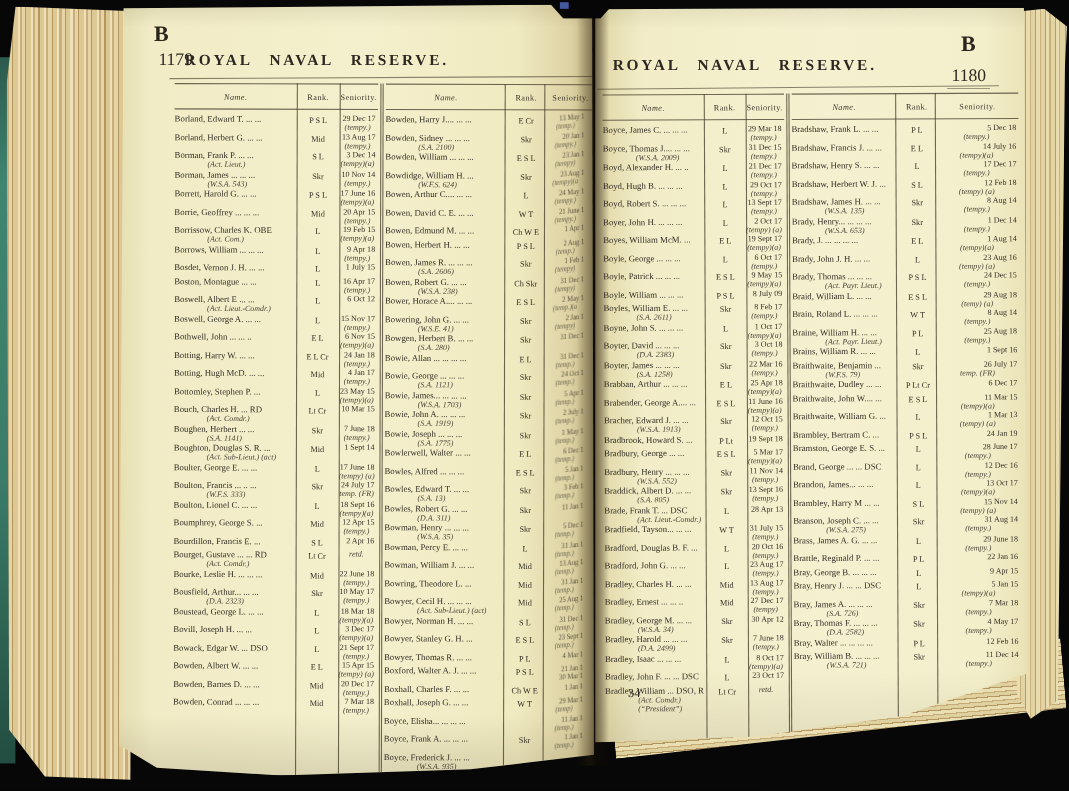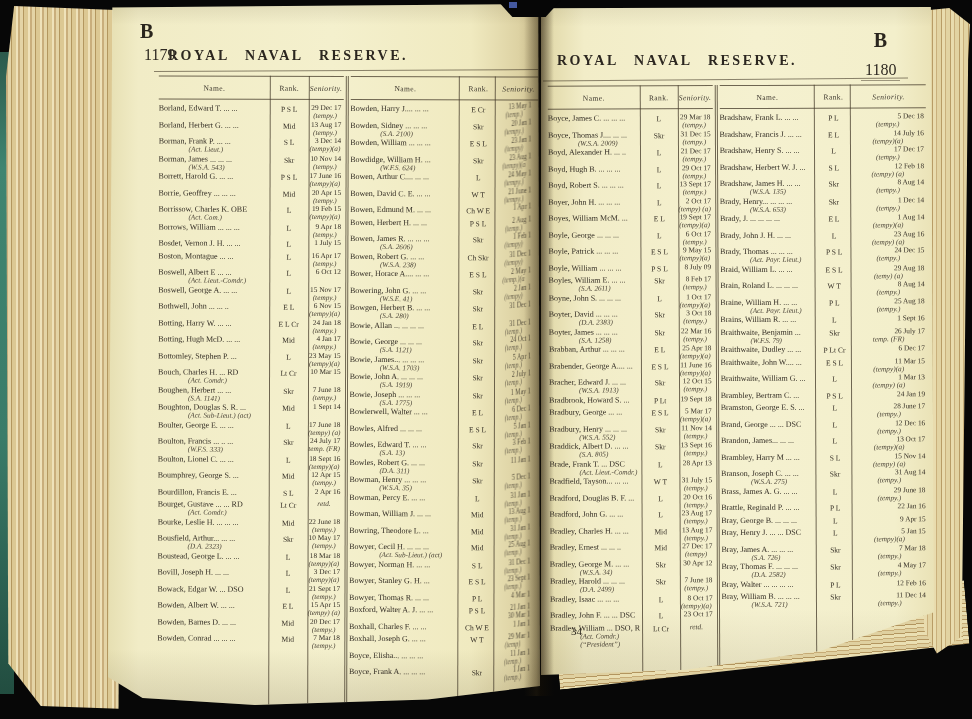--- a/index.html
+++ b/index.html
@@ -58,21 +58,21 @@
   .tbl{position:absolute;display:flex;}
   .pl-tbl{left:50px;top:72px;width:382px;bottom:0;transform:rotate(.15deg);}
   .pr-tbl{left:8px;top:78px;width:378px;bottom:0;transform:rotate(-.25deg);}
   .half{position:relative;height:100%;
     background-image:linear-gradient(var(--rule),var(--rule)),linear-gradient(var(--rule),var(--rule));
     background-repeat:no-repeat;background-size:1px 100%,1px 100%;
     background-position:var(--wn) 0,calc(var(--wn) + var(--wr)) 0;}
   .half.second{border-left:3px double var(--rule);margin-left:2px;padding-left:2px;flex:1 1 auto;}
   .thead{display:flex;height:24px;align-items:center;border-top:1px solid var(--rule);border-bottom:1px solid var(--rule);}
   .th{font-size:7.5px;letter-spacing:.4px;text-align:center;color:#3a342b;}
-  .thn{flex:0 0 var(--wn);} .thr{flex:0 0 var(--wr);} .ths{flex:1 1 auto;font-style:italic;}
+  .thn{flex:0 0 var(--wn);font-style:italic;} .thr{flex:0 0 var(--wr);} .ths{flex:1 1 auto;}
   .rows{padding-top:4px;}
   .row{display:flex;align-items:flex-start;margin-bottom:.5px;min-height:12px;}
   .cn{flex:0 0 var(--wn);padding-right:2px;min-width:0;}
   .nm{font-size:8px;line-height:9px;white-space:nowrap;overflow:hidden;color:var(--ink);}
   .note{font-size:7.2px;line-height:8px;font-style:italic;padding-left:30px;white-space:nowrap;overflow:hidden;color:var(--ink2);}
   .cr{flex:0 0 var(--wr);text-align:center;font-size:7.5px;line-height:9px;padding-top:1px;color:var(--ink);}
   .cs{flex:1 1 auto;min-width:0;overflow:hidden;}
   .dt{font-size:7.3px;line-height:8px;text-align:right;padding-right:2px;white-space:nowrap;color:var(--ink);}
   .dt.it{font-style:italic;text-align:center;color:var(--ink2);}
   
@@ -797,20 +797,28 @@
             <div class="row">
               <div class="cn">
                 <div class="nm">Boyce, Frank A.  ...  ...  ...</div>
               </div>
               <div class="cr">Skr</div>
               <div class="cs">
                 <div class="dt">1 Jan 1</div>
                 <div class="dt it">(temp.)</div>
               </div>
             </div>
+            <div class="row">
+              <div class="cn">
+                <div class="nm">Boyce, Frederick J.  ...  ...</div>
+                <div class="note">(W.S.A. 935)</div>
+              </div>
+              <div class="cr"></div>
+              <div class="cs"></div>
+            </div>
           </div>
       </div>
     </div>
   </div>
 
   <div class="page page-right">
     <div class="corner-letter pr-letter">B</div>
     <div class="page-title pr-title">ROYAL NAVAL RESERVE.</div>
     <div class="page-number pr-no">1180</div>
     <div class="title-rule pr-rule"></div>

